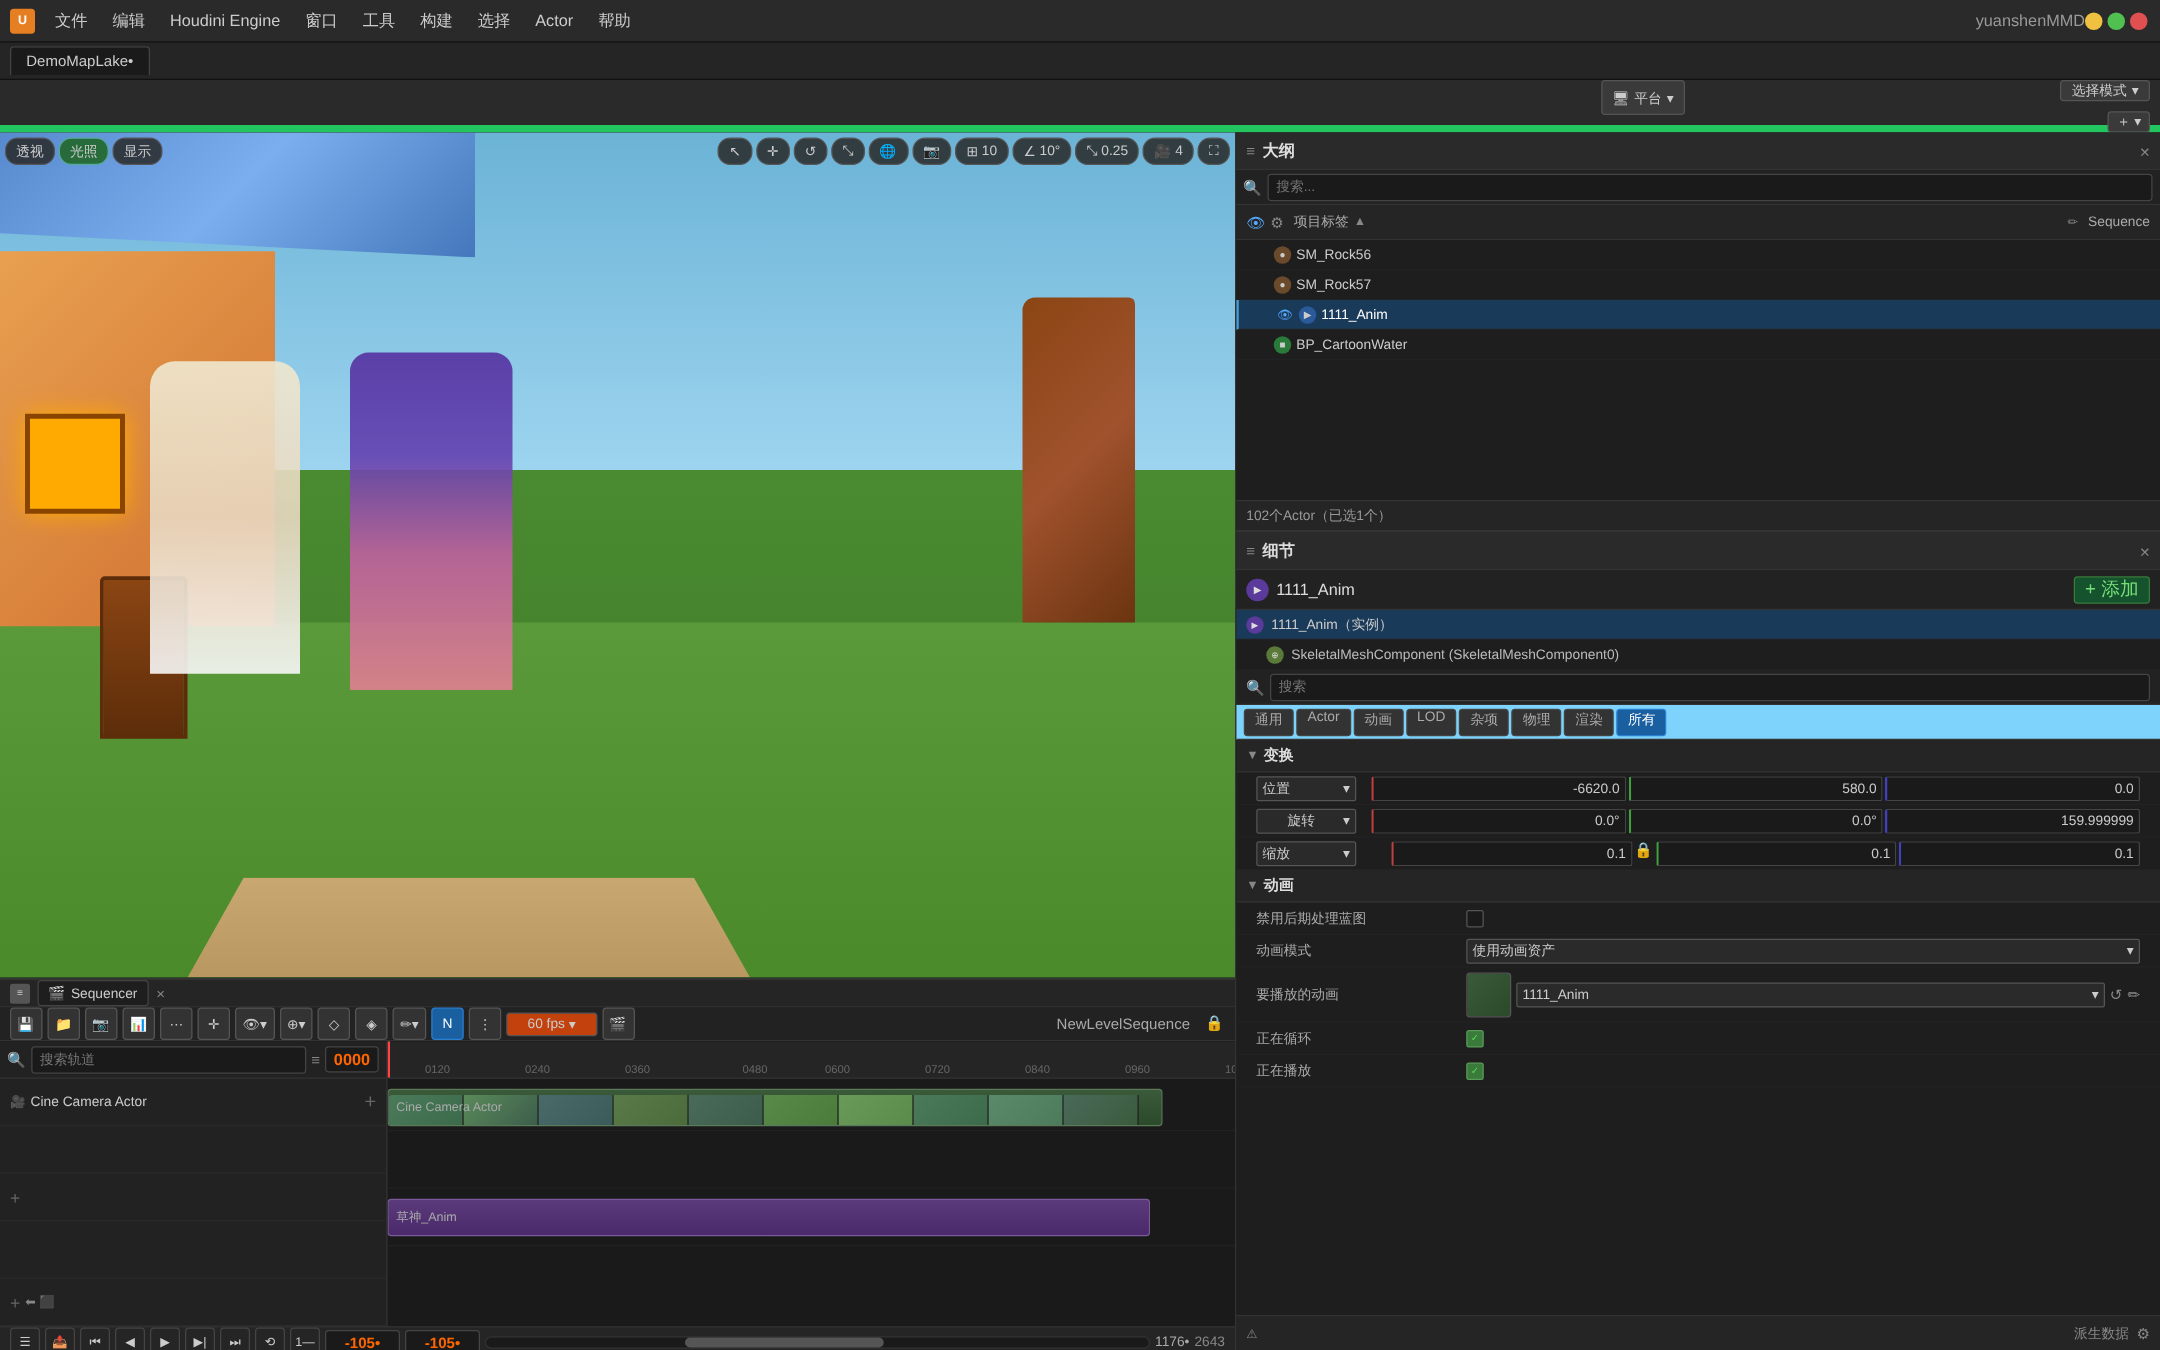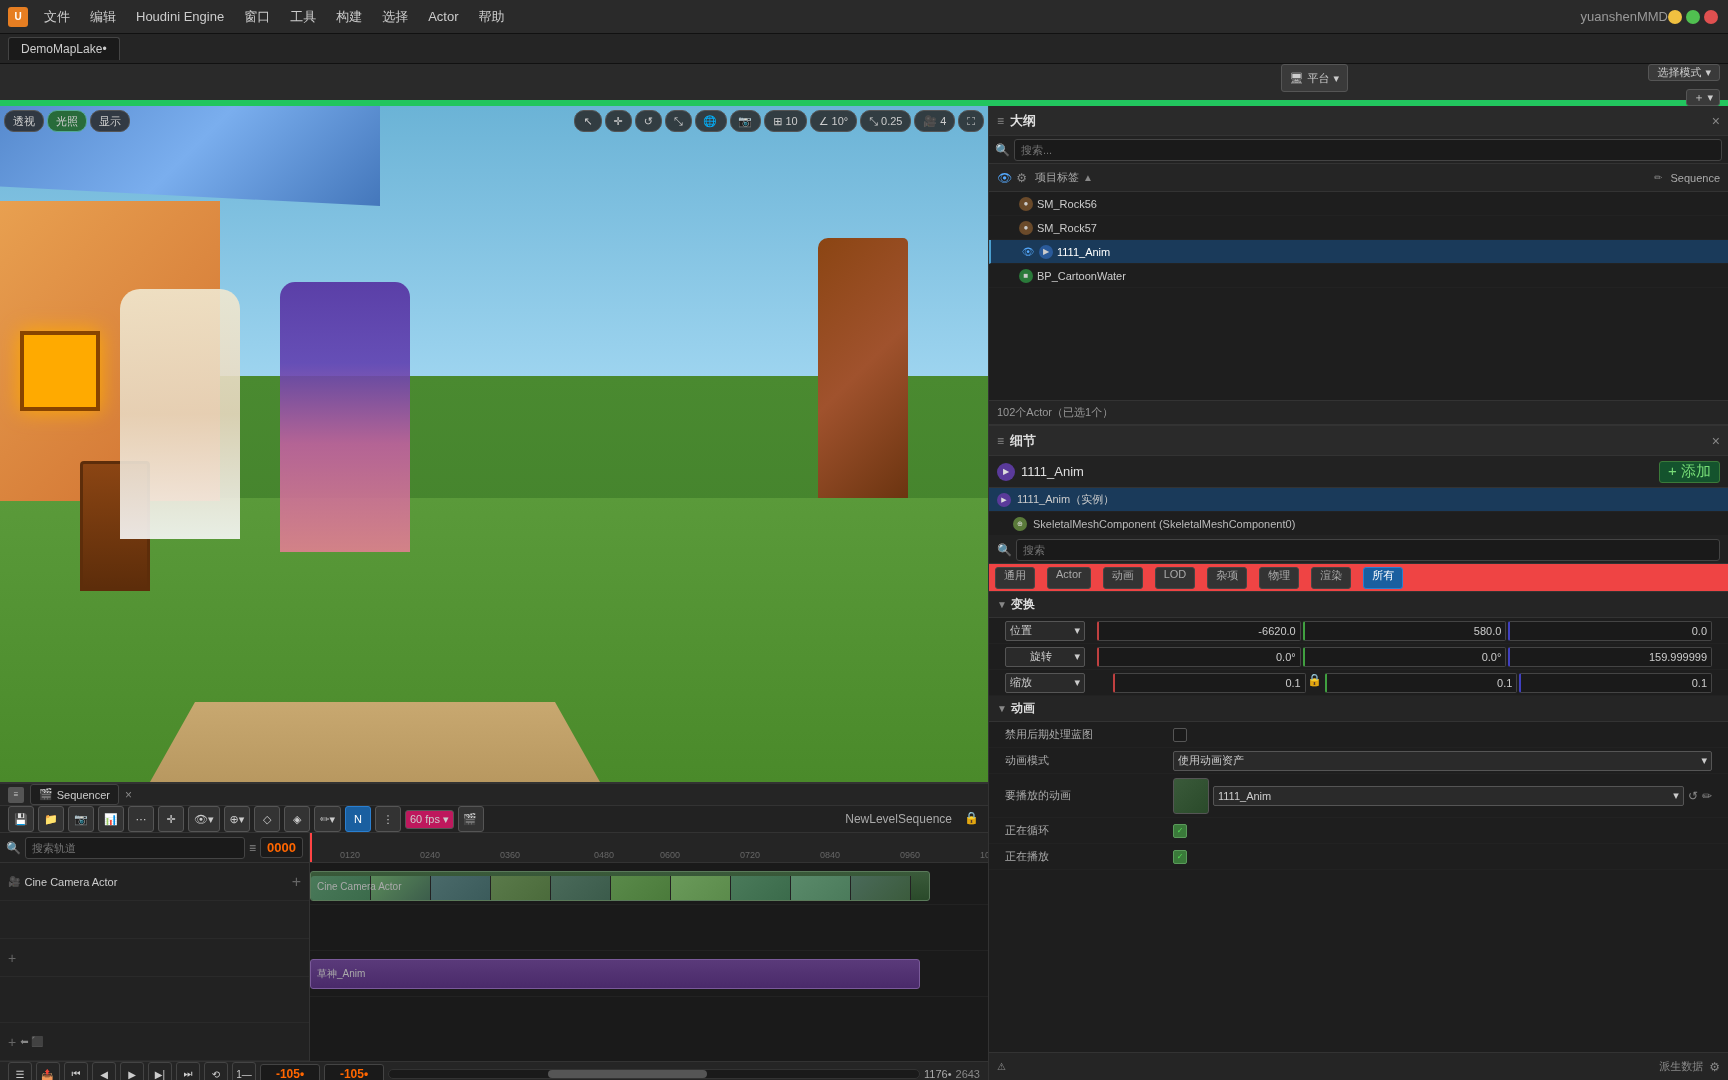--- a/index.html
+++ b/index.html
@@ -261,24 +261,24 @@
       border-radius: 3px;
       color: #ccc;
       font-size: 11px;
       cursor: pointer;
       display: flex; align-items: center; justify-content: center;
       padding: 0 5px;
     }
     .seq-btn.active { background: #1a5fa0; border-color: #2a7fd0; color: #fff; }
 
     .fps-display {
-      background: #be185d;
+      background: #c2410c;
       border: 1px solid #555;
       border-radius: 3px;
-      padding: 2px 4px;
+      padding: 2px 16px;
       color: #ccc;
       font-size: 11px;
       display: flex; align-items: center; gap: 3px;
     }
     .seq-name {
       color: #aaa;
       font-size: 12px;
       margin-left: auto;
       margin-right: 8px;
     }
@@ -634,25 +634,25 @@
       border: 1px solid #444;
       border-radius: 3px;
       color: #ccc;
       padding: 0 6px;
       font-size: 11px;
     }
 
     
     .category-tabs {
       height: 28px;
-      background: #ef4444;
+      background: #7dd3fc;
       display: flex;
       align-items: center;
       padding: 0 6px;
-      gap: 12px;
+      gap: 2px;
       border-bottom: 1px solid #333;
       flex-wrap: nowrap;
       overflow: hidden;
     }
     .cat-tab {
       height: 22px;
       padding: 0 8px;
       background: #333;
       border: 1px solid #444;
       border-radius: 3px;

